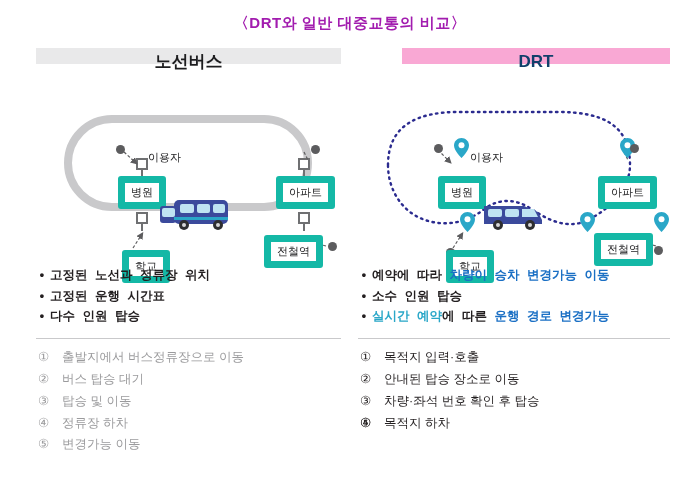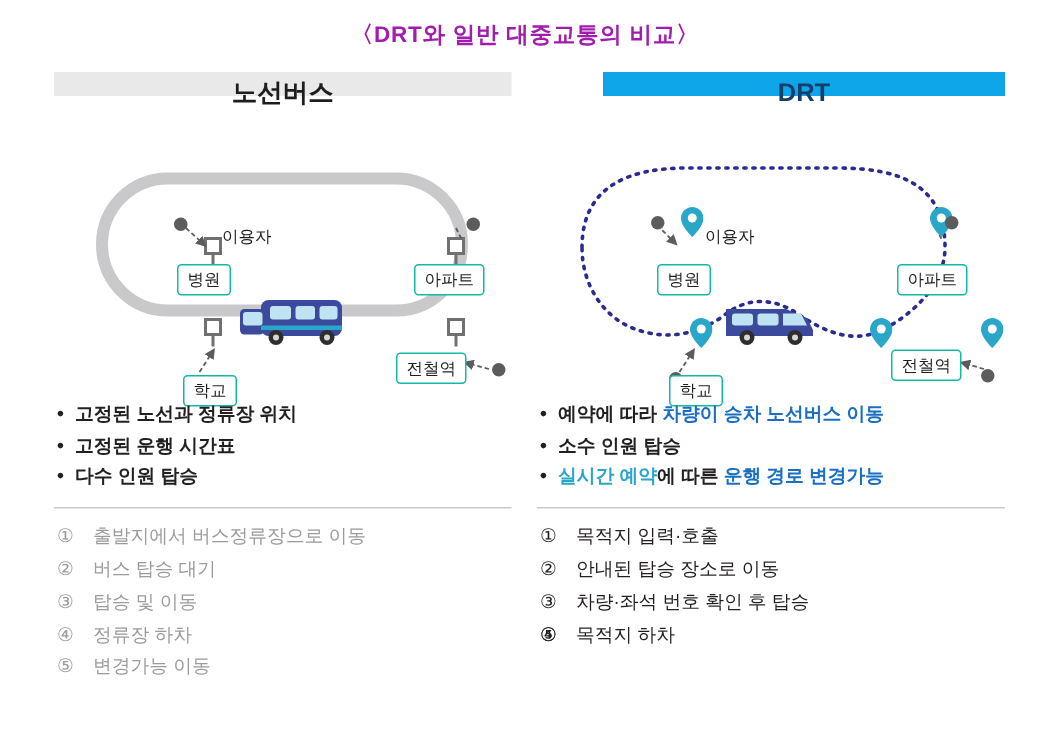--- a/index.html
+++ b/index.html
@@ -38,21 +38,21 @@
     line-height: 28px;
     text-align: center;
     font-size: 17px;
     font-weight: bold;
   }
   .header-left {
     background: #e9e9ea;
     color: #1d1d1f;
   }
   .header-right {
-    background: #0ea5e9;
+    background: #f9a8d4;
     color: #11406b;
     margin-left: 44px;
   }
 
   .diagram {
     position: relative;
     height: 190px;
     margin-top: 6px;
   }
 
@@ -83,21 +83,21 @@
     top: 100%;
     margin-left: -1px;
     width: 2px;
     height: 9px;
     background: #6f7072;
   }
 
   .label-box {
     position: absolute;
     background: #ffffff;
-    border: 1px solid #14b8a6;
+    border: 7px solid #14b8a6;
     border-radius: 3px;
     font-size: 11px;
     padding: 2px 6px;
     white-space: nowrap;
     color: #1d1d1f;
   }
   .label-plain {
     position: absolute;
     font-size: 11px;
     color: #1d1d1f;
@@ -119,20 +119,21 @@
   
   .bullets {
     margin-top: 6px;
     font-size: 12.5px;
     line-height: 1.65;
   }
   .bullets div {
     position: relative;
     padding-left: 14px;
     font-weight: bold;
+    font-family: Liberation Mono, monospace;
   }
   .bullets div::before {
     content: "\2022";
     position: absolute;
     left: 2px;
     top: -1px;
     font-size: 13px;
   }
   .hl-blue { color: #1a6fc4; }
   .hl-cyan { color: #2aa7c8; }
@@ -308,21 +309,21 @@
       <rect x="25" y="11" width="14" height="8" rx="2" fill="#bfe3f2"></rect>
       <path d="M42,11 L54,11 L58,19 L42,19 Z" fill="#bfe3f2"></path>
       <circle cx="18" cy="27" r="5" fill="#2e2e30"></circle>
       <circle cx="18" cy="27" r="2" fill="#d6d6d8"></circle>
       <circle cx="50" cy="27" r="5" fill="#2e2e30"></circle>
       <circle cx="50" cy="27" r="2" fill="#d6d6d8"></circle>
     </svg>
   </div>
 
   <div class="bullets">
-    <div><span>예약에 따라 </span><span class="hl-blue">차량이 승차 노선버스 이동</span></div>
+    <div><span>예약에 따라 </span><span class="hl-blue">차량이 승차 변경가능 이동</span></div>
     <div>소수 인원 탑승</div>
     <div><span class="hl-cyan">실시간 예약</span><span>에 따른 </span><span class="hl-blue">운행 경로 변경가능</span></div>
   </div>
 
   <div class="divider"></div>
 
   <div class="steps">
     <div class="step">
       <span class="num">①</span>
       <span>목적지 입력·호출</span>

